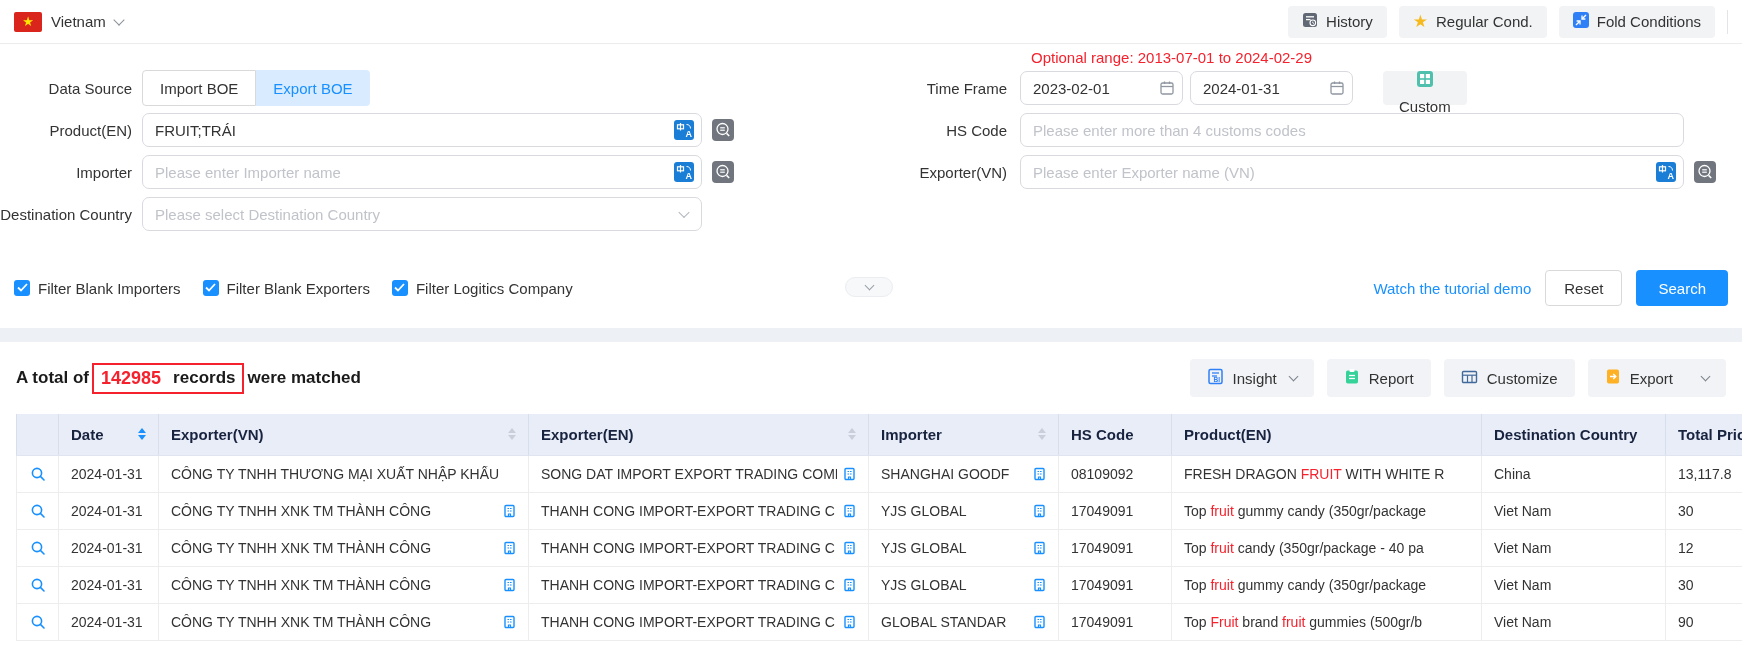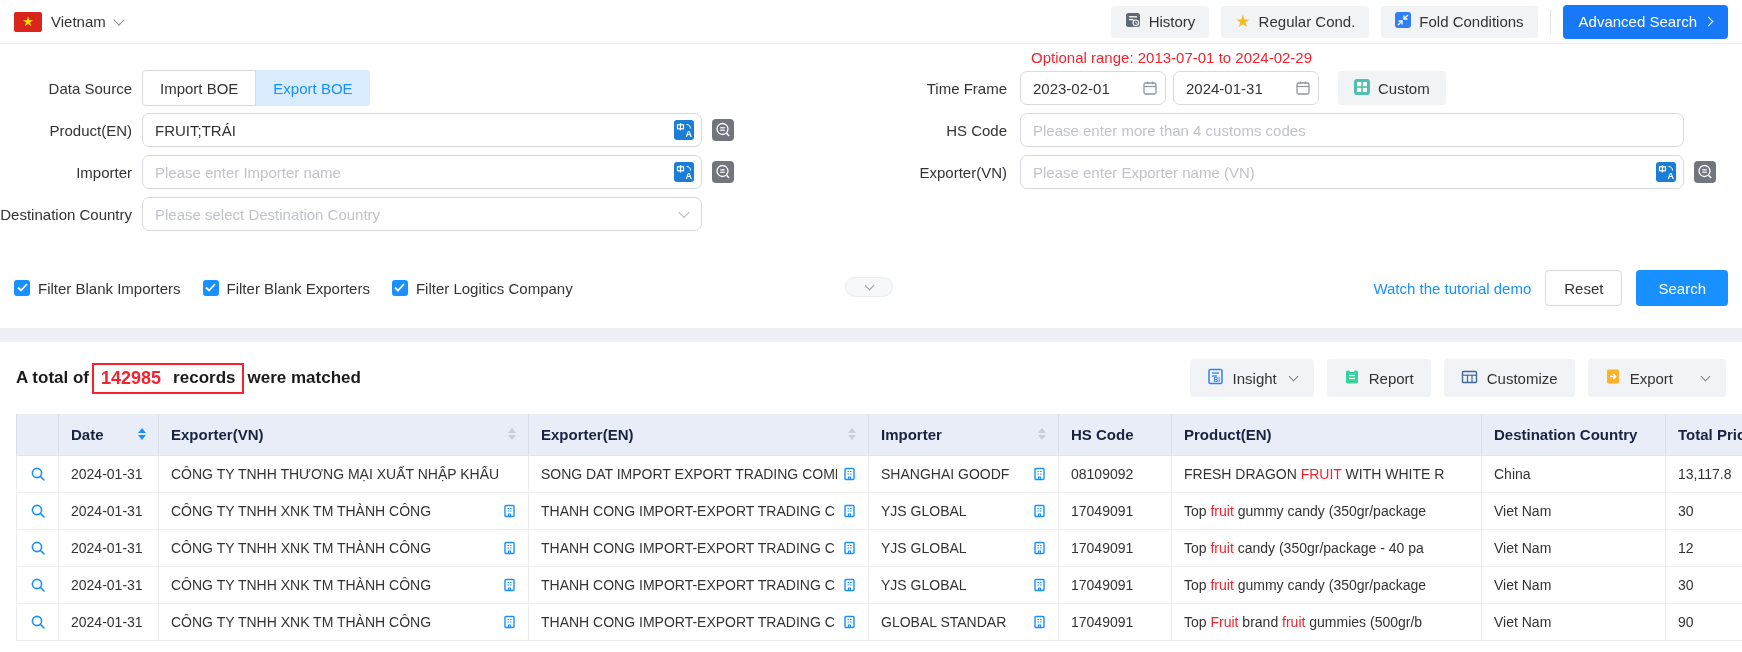--- a/index.html
+++ b/index.html
@@ -33,27 +33,27 @@
   .seg-btn{display:flex;align-items:center;padding:0 17px;font-size:15px;cursor:pointer;}
   .seg-import{background:#fff;border:1px solid #d9d9d9;border-radius:4px 0 0 4px;color:#333;}
   .seg-export{background:#d9ecff;border-radius:0 4px 4px 0;color:#1890ff;}
   .fieldwrap{position:relative;display:flex;align-items:center;}
   .inp{height:34px;border:1px solid #d8dadf;border-radius:7px;padding:0 12px;font-size:15px;color:#333;
     font-family:inherit;outline:none;background:#fff;}
   .inp::placeholder{color:#c0c3c9;}
   .inp-left{width:560px;padding-right:38px;}
   .inp-right{width:664px;padding-right:38px;}
   .inp-hs{width:664px;}
-  .inp-date{width:146px;padding-right:34px;}
+  .inp-date{width:163px;padding-right:34px;}
   .in-icon{position:absolute;right:8px;top:50%;transform:translateY(-50%);display:flex;cursor:pointer;}
   .out-icon{margin-left:10px;display:flex;cursor:pointer;flex-shrink:0;}
   .sel-chev{position:absolute;right:14px;top:50%;width:8px;height:8px;border-right:1.6px solid #b2b7be;border-bottom:1.6px solid #b2b7be;transform:translateY(-70%) rotate(45deg);}
   .datewrap{position:relative;display:flex;align-items:center;margin-right:7px;}
-  .custom-btn{height:34px;margin-left:12px;border:none;background:#f1f3f5;border-radius:4px;display:flex;align-items:center;gap:8px;
-    padding:0 16px;font-size:15px;color:#333;font-family:inherit;cursor:pointer;}
+  .custom-btn{height:34px;margin-left:23px;border:none;background:#f1f3f5;border-radius:4px;display:flex;align-items:center;gap:8px;
+    padding:0 16px;font-size:15px;color:#333;font-family:inherit;cursor:pointer;flex-direction:column;}
 
   
   .controls-row{display:flex;align-items:center;margin-top:38px;height:36px;padding:0 14px;position:relative;}
   .cb-item{display:flex;align-items:flex-start;gap:8px;margin-right:22px;cursor:pointer;}
   .cb-box{width:16px;height:16px;background:#1890ff;border-radius:3px;display:flex;align-items:center;justify-content:center;flex-shrink:0;}
   .cb-label{font-size:15px;color:#333;}
   .collapse-pill{position:absolute;left:845px;top:7px;width:48px;height:20px;background:#f7f8fa;border:1px solid #ebedf0;
     border-radius:10px;display:flex;align-items:center;justify-content:center;cursor:pointer;}
   .collapse-pill .chev{width:7px;height:7px;border-color:#9aa0a8;margin-top:-3px;}
   .ctrl-right{margin-left:auto;display:flex;align-items:center;gap:14px;}
@@ -128,24 +128,20 @@
       <span><svg width="16" height="16" viewBox="0 0 16 16">
             <rect width="16" height="16" rx="3" fill="#2f80f7"></rect>
             <path d="M9.2 6.8L13 3" stroke="#fff" stroke-width="1.3"></path>
             <path d="M9 3.6V7h3.4" fill="none" stroke="#fff" stroke-width="1.3"></path>
             <path d="M6.8 9.2L3 13" stroke="#fff" stroke-width="1.3"></path>
             <path d="M7 12.4V9H3.6" fill="none" stroke="#fff" stroke-width="1.3"></path>
           </svg></span>
       <span>Fold Conditions</span>
     </button>
     <span class="vdiv"></span>
-    <button class="adv">
-      <span>Advanced Search</span>
-      <span class="chev-r"></span>
-    </button>
   </div>
 </div>
 
 <div class="formwrap">
   <div class="opt-range">Optional range: 2013-07-01 to 2024-02-29</div>
 
   <div class="frow">
     <div class="flabel">Data Source</div>
     <div class="seg">
       <span class="seg-btn seg-import">Import BOE</span>

